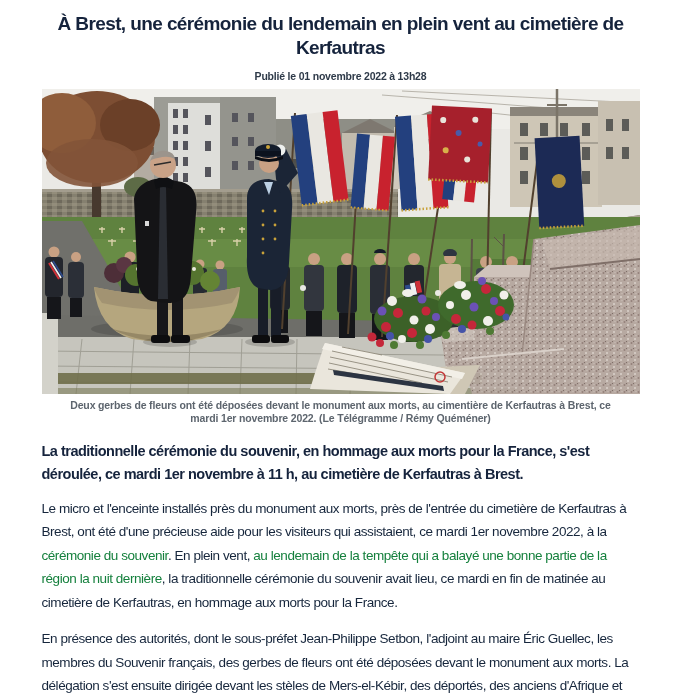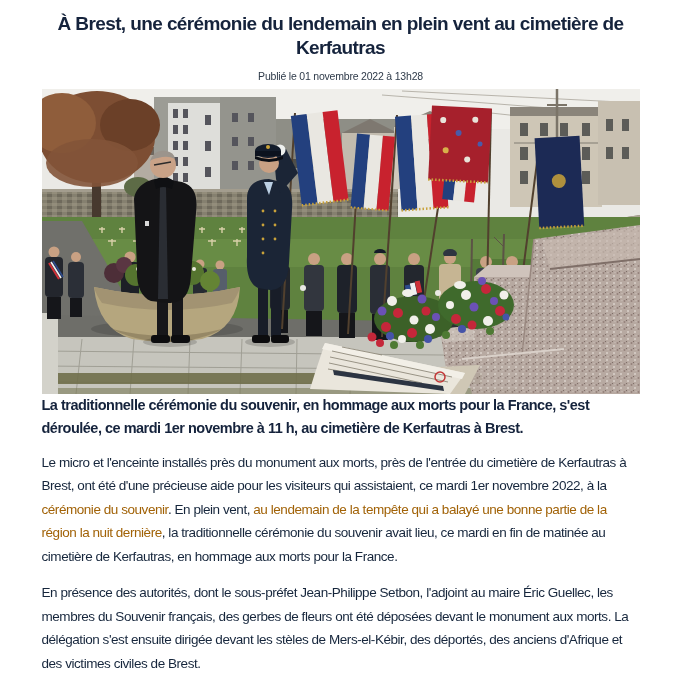--- a/index.html
+++ b/index.html
@@ -7,39 +7,39 @@
     width:681px;height:693px;overflow:hidden;background:#ffffff;
     font-family:"Liberation Sans","DejaVu Sans",sans-serif;
     color:#16263c;
   }
   .article{width:598px;margin:0 auto;padding-top:8px;}
   .title{
     font-size:19px;font-weight:bold;line-height:1.28;letter-spacing:-0.6px;
     color:#15233c;text-align:center;margin:4px auto 0;max-width:575px;
   }
   .pubdate{
-    text-align:center;font-size:10.5px;font-weight:400;color:#2e3a49;
+    text-align:center;font-size:10.5px;font-weight:700;color:#2e3a49;
     letter-spacing:-0.2px;margin-top:9px;
   }
   figure{margin:7px 0 0;}
   .photo-frame{width:598px;height:305px;overflow:hidden;background:#e9e8e4;}
   figcaption{
     text-align:center;font-size:10.5px;line-height:13px;color:#5d656e;
     letter-spacing:-0.15px;margin:5px auto 0;max-width:545px;font-weight:600;
   }
   .lead{
     font-size:14.5px;font-weight:bold;line-height:23px;letter-spacing:-0.5px;
-    color:#15233c;margin:0 0 0;
+    color:#15233c;margin:15px 0 0;
   }
   .bodytext{
     font-size:13.5px;line-height:23.5px;letter-spacing:-0.45px;
     color:#16263c;margin:11px 0 0;font-weight:500;
   }
   .bodytext + .bodytext{margin-top:13px;}
-  .redlink{color:#a16207;cursor:pointer;}
+  .redlink{color:#15803d;cursor:pointer;}
 </style>
 </head>
 <body>
 
 <div class="article">
 
   <h1 class="title">À Brest, une cérémonie du lendemain en plein vent au cimetière de Kerfautras</h1>
 
   <div class="pubdate">Publié le 01 novembre 2022 à 13h28</div>
 
@@ -459,20 +459,21 @@
           </g>
           <circle cx="227" cy="74" r="10" fill="#c9a083"></circle>
           <circle cx="238" cy="61" r="5.5" fill="#eef0ee"></circle>
           <ellipse cx="226" cy="62" rx="13" ry="7" fill="#141d2c"></ellipse>
           <rect x="213" y="62" width="26" height="5" fill="#0c121e"></rect>
           <path d="M213,67 Q227,73 241,67 L241,70 Q227,76 213,70 Z" fill="#0a0d14"></path>
           <circle cx="226" cy="58" r="2" fill="#c9a23a"></circle>
         </g>
       </svg>
     </div>
+    <figcaption>Deux gerbes de fleurs ont été déposées devant le monument aux morts, au cimentière de Kerfautras à Brest, ce mardi 1er novembre 2022. (Le Télégramme / Rémy Quéméner)</figcaption>
   </figure>
 
   <p class="lead">La traditionnelle cérémonie du souvenir, en hommage aux morts pour la France, s'est déroulée, ce mardi 1er novembre à 11 h, au cimetière de Kerfautras à Brest.</p>
 
   <p class="bodytext"><span>Le micro et l'enceinte installés près du monument aux morts, près de l'entrée du cimetière de Kerfautras à Brest, ont été d'une précieuse aide pour les visiteurs qui assistaient, ce mardi 1er novembre 2022, à la </span><span class="redlink">cérémonie du souvenir</span><span>. En plein vent, </span><span class="redlink">au lendemain de la tempête qui a balayé une bonne partie de la région la nuit dernière</span><span>, la traditionnelle cérémonie du souvenir avait lieu, ce mardi en fin de matinée au cimetière de Kerfautras, en hommage aux morts pour la France.</span></p>
 
   <p class="bodytext">En présence des autorités, dont le sous-préfet Jean-Philippe Setbon, l'adjoint au maire Éric Guellec, les membres du Souvenir français, des gerbes de fleurs ont été déposées devant le monument aux morts. La délégation s'est ensuite dirigée devant les stèles de Mers-el-Kébir, des déportés, des anciens d'Afrique et des victimes civiles de Brest.</p>
 
 </div>
 

